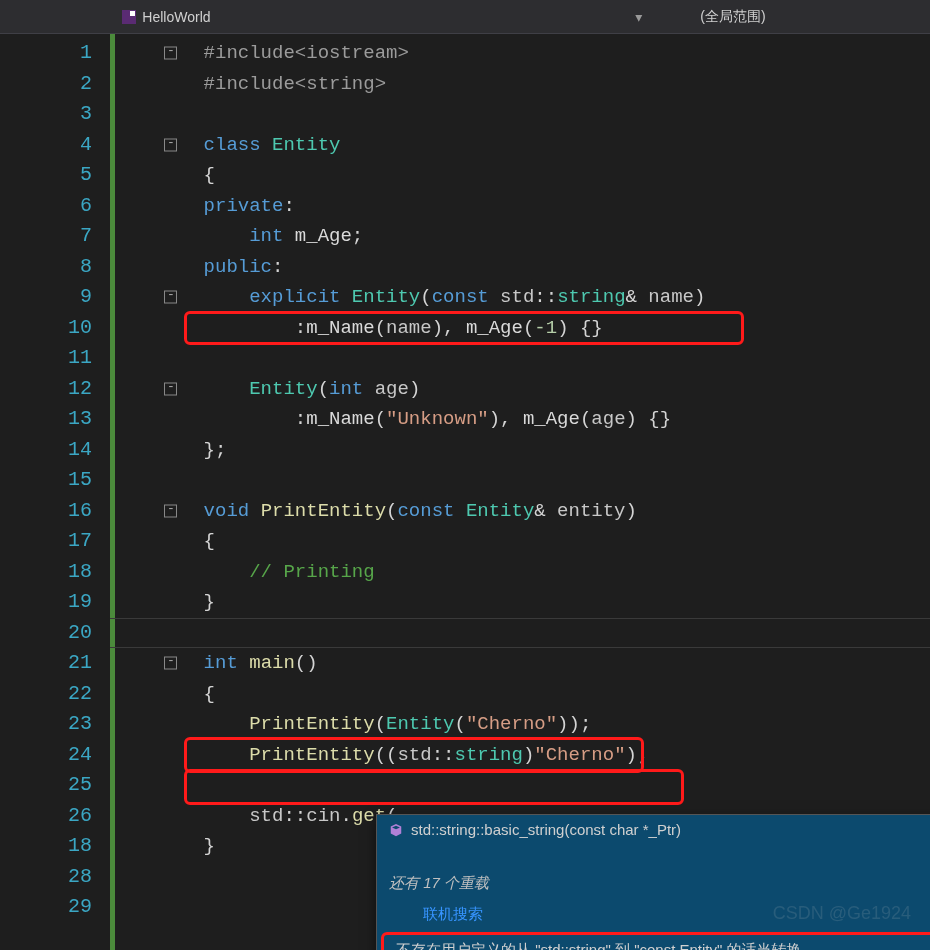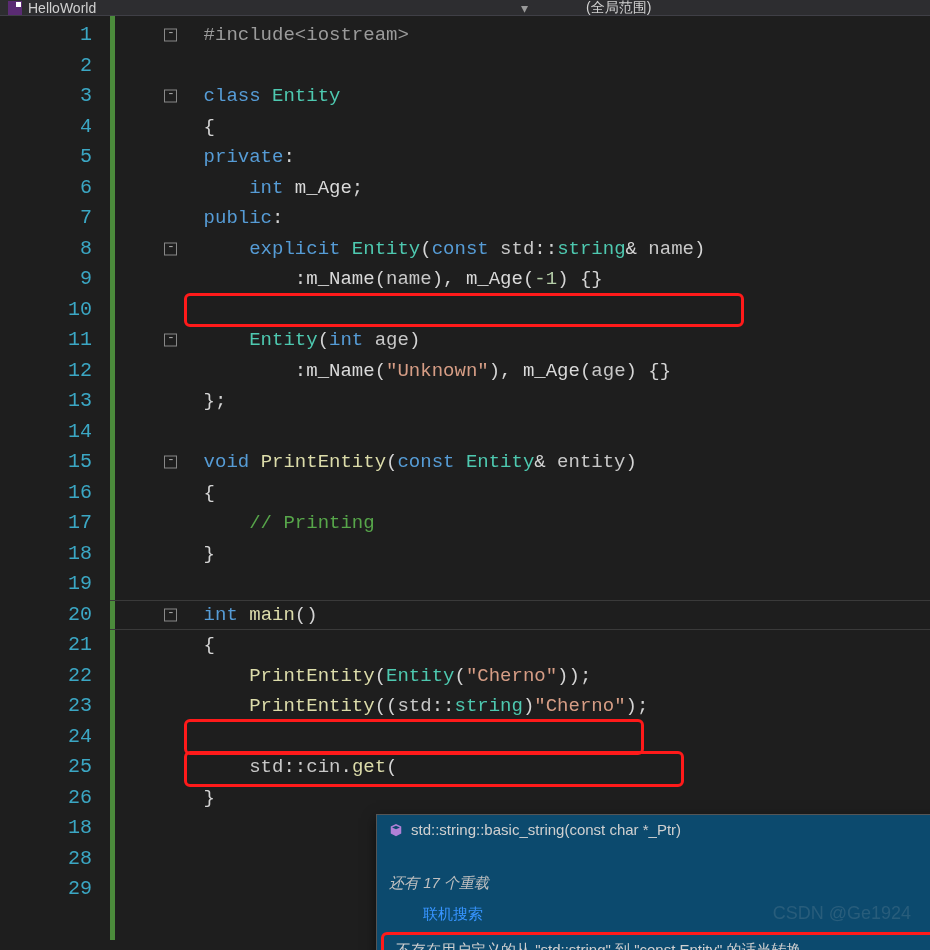--- a/index.html
+++ b/index.html
@@ -6,27 +6,28 @@
   body {
     width:930px; height:950px;
     background:#1e1e1e;
     font-family:Consolas,"Courier New",monospace;
     font-size:18px;
     overflow:hidden;
     position:relative;
   }
   
   .topbar {
-    height:16px;
+    height:34px;
     background:#2d2d30;
     display:flex;
     align-items:center;
     border-bottom:1px solid #3f3f46;
     font-family:"Segoe UI",Tahoma,sans-serif;
     font-size:14px;
+    justify-content:center;
   }
   .tab-file {
     display:flex;
     align-items:center;
     gap:6px;
     padding:0 8px;
     color:#d0d0d0;
     height:100%;
     width:536px;
   }
@@ -213,20 +214,21 @@
       <div>18</div>
       <div>28</div>
       <div>29</div>
     </div>
   <div class="code-area">
     <div class="vbar"></div>
     <div class="cur-line-hl" style="top:calc(4px + 30.5px*19)"></div>
     <div class="lines">
 
       <div class="line"><span class="fold"></span>    <span class="c-inc">#include</span><span class="c-inc">&lt;iostream&gt;</span></div>
+      <div class="line">    <span class="c-inc">#include</span><span class="c-inc">&lt;string&gt;</span></div>
       <div class="line"></div>
       <div class="line"><span class="fold"></span>    <span class="c-kw">class</span> <span class="c-type">Entity</span></div>
       <div class="line">    <span class="c-punc">{</span></div>
       <div class="line">    <span class="c-kw">private</span><span class="c-punc">:</span></div>
       <div class="line">        <span class="c-kw">int</span> <span class="c-mem">m_Age</span><span class="c-punc">;</span></div>
       <div class="line">    <span class="c-kw">public</span><span class="c-punc">:</span></div>
       <div class="line"><span class="fold"></span>        <span class="c-kw">explicit</span> <span class="c-type">Entity</span>(<span class="c-kw">const</span> <span class="c-id">std</span>::<span class="c-type">string</span><span class="c-punc">&amp;</span> <span class="c-id">name</span>)</div>
       <div class="line">            :<span class="c-mem">m_Name</span>(<span class="c-id">name</span>), <span class="c-mem">m_Age</span>(<span class="c-num">-1</span>) <span class="c-punc">{}</span></div>
       <div class="line"></div>
       <div class="line"><span class="fold"></span>        <span class="c-type">Entity</span>(<span class="c-kw">int</span> <span class="c-id">age</span>)</div>

